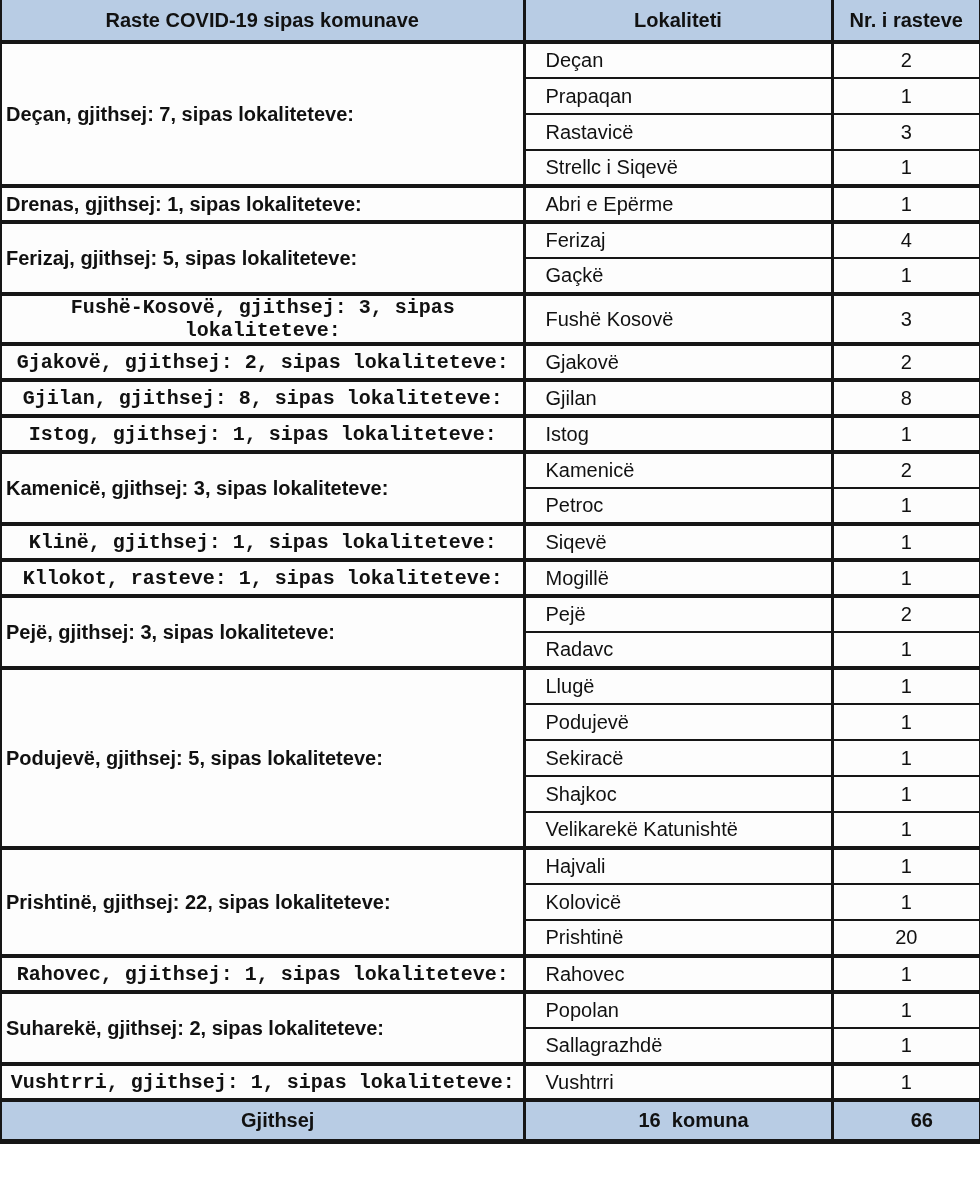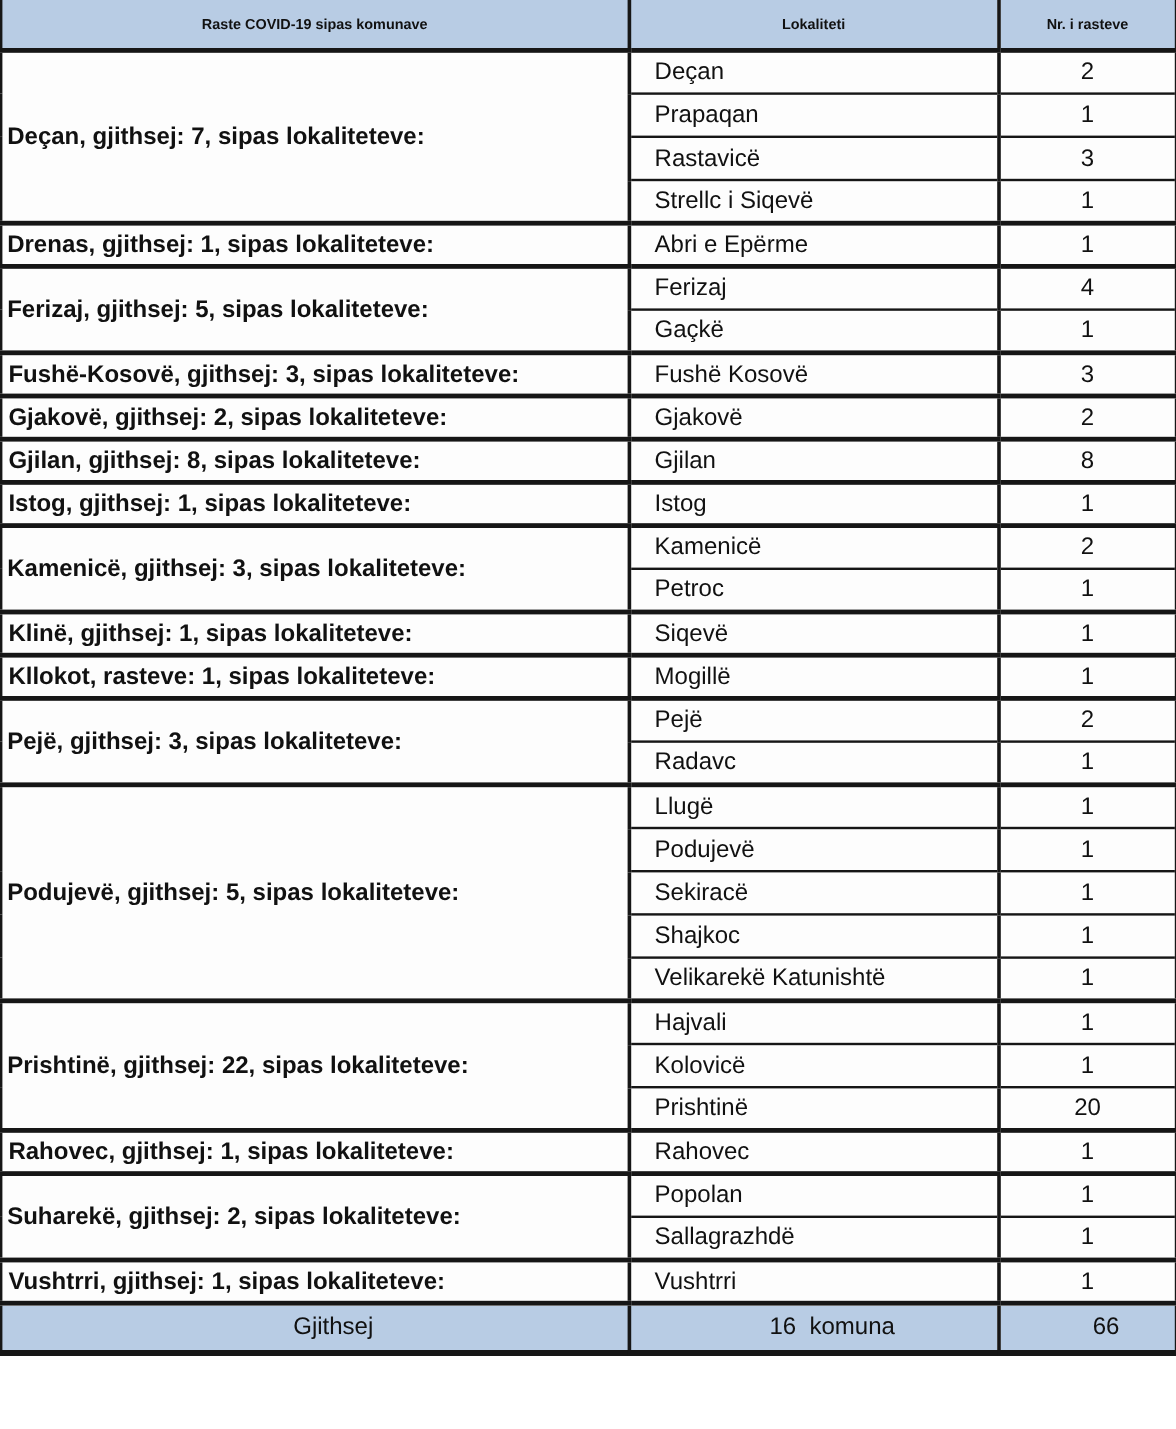--- a/index.html
+++ b/index.html
@@ -33,55 +33,55 @@
     box-sizing: border-box;
   }
   
   th + th, td.loc, td.num, tfoot td + td {
     border-left-width: 3px;
   }
 
   thead th {
     background: var(--header-bg, #b8cce4);
     height: 42px;
-    font-size: 12px;
+    font-size: 20px;
     font-weight: bold;
     text-align: center;
     border-top: none;
     border-bottom: 4px solid var(--border, #161616);
   }
 
   tbody td {
     background: var(--row-bg, #fdfdfd);
     height: 36px;
     font-size: 20px;
   }
   tbody tr.group-start td {
     border-top: 4px solid var(--border, #161616);
   }
   td.muni {
     font-weight: bold;
     font-size: 20px;
   }
   td.muni.center { padding: 0 4px; }
-  td.muni.left   { text-align: left;   padding: 0 4px 0 5px; }
+  td.muni.left   { text-align: center;   padding: 0 4px 0 5px; font-family: Liberation Mono, monospace; }
   td.loc {
     text-align: left;
     padding-left: 20px;
     padding-right: 4px;
   }
   td.num {
     text-align: center;
   }
 
   tfoot td {
     background: var(--header-bg, #b8cce4);
     height: 41px;
     font-size: 20px;
-    font-weight: normal;
+    font-weight: bold;
     text-align: center;
     border-top: 4px solid var(--border, #161616);
     border-bottom: none;
     white-space: pre-wrap;
     padding-left: 32px;
   }
 </style>
 </head>
 <body>
 

